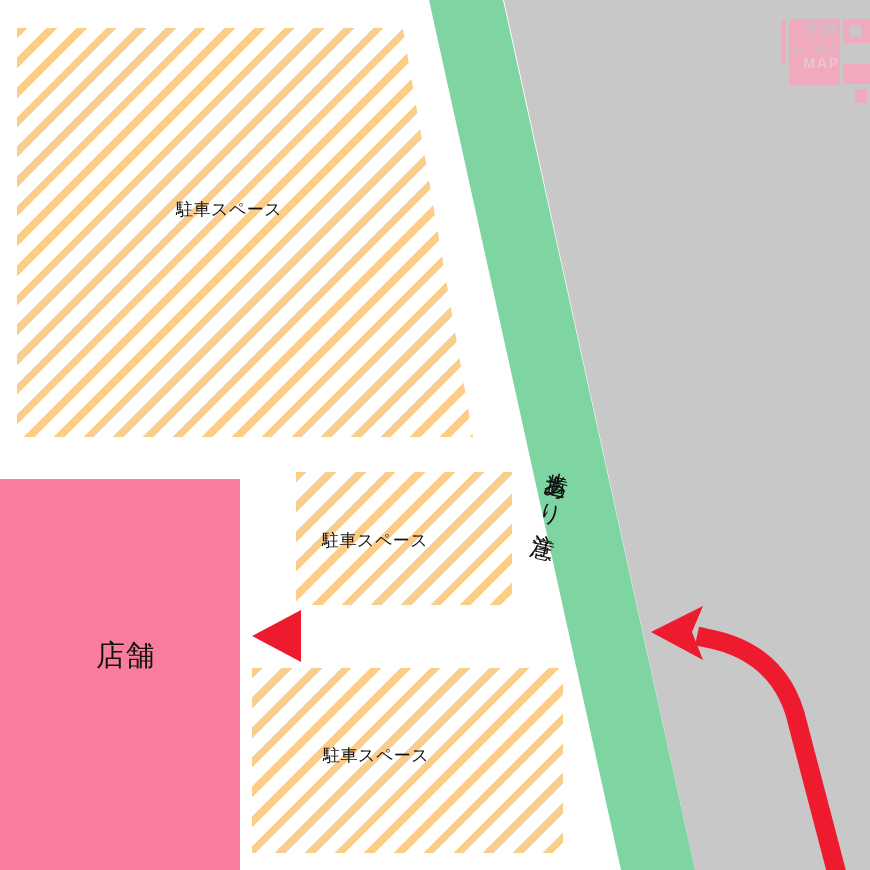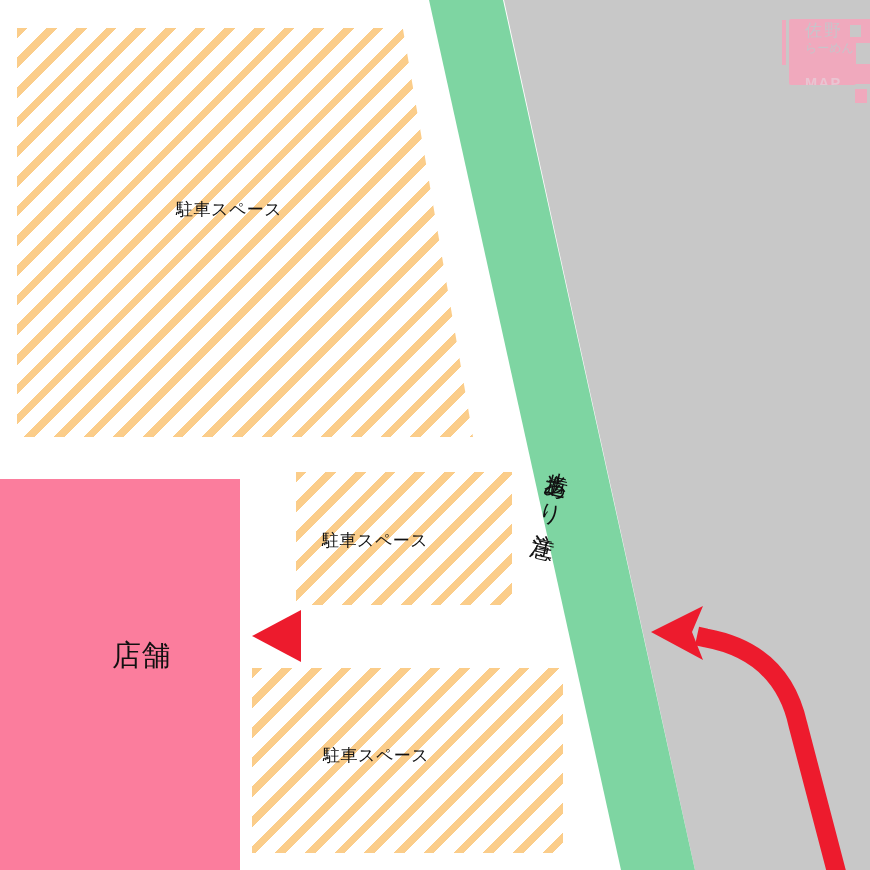--- a/index.html
+++ b/index.html
@@ -48,48 +48,48 @@
     background:var(--store_pink);
   }
   
   .map-label{
     position:absolute;color:var(--ink);white-space:nowrap;
     font-size:17px;letter-spacing:0.5px;
   }
   .label-parking-main{left:176px;top:198px;}
   .label-parking-mid{left:322px;top:529px;}
   .label-parking-low{left:323px;top:744px;}
-  .label-store{left:112px;top:636px;font-size:29px;}
+  .label-store{left:96px;top:636px;font-size:29px;}
   .label-sidewalk{
     left:549px;top:452px;
     writing-mode:vertical-rl;text-orientation:mixed;
     font-size:23px;letter-spacing:2.5px;
     transform:rotate(12.5deg);transform-origin:top left;
   }
   
   .arrow-layer{position:absolute;left:0;top:0;width:870px;height:870px;color:var(--arrow_red);}
   
   .logo-piece{position:absolute;background:var(--logo_pink);}
   .logo-bar{left:782px;top:20px;width:4px;height:45px;}
   .logo-main{
     left:789px;top:19px;width:51px;height:66px;border-radius:2px;
-    text-align:left;overflow:hidden;padding-left:16px;
+    text-align:right;overflow:hidden;
   }
   .logo-line1{
     font-family:"Liberation Serif","DejaVu Serif",serif;
     font-size:17px;line-height:1.1;color:var(--logo_text_gray);
     margin-top:3px;letter-spacing:2px;
   }
   .logo-line2{
     font-family:"Liberation Serif","DejaVu Serif",serif;
     font-size:12px;line-height:1.2;color:var(--logo_text_gray);
   }
   .logo-line3{
     font-size:14.5px;line-height:1.2;color:var(--logo_map_pink);
-    letter-spacing:1.5px;font-weight:bold;margin-top:20px;
+    letter-spacing:1.5px;font-weight:bold;
   }
   .logo-sq-a{left:843px;top:19px;width:27px;height:24px;}
   .logo-sq-a-hole{position:absolute;left:7px;top:6px;width:11px;height:12px;background:var(--area_gray);}
   .logo-sq-b{left:843px;top:64px;width:27px;height:20px;}
   .logo-sq-c{left:855px;top:89px;width:12px;height:14px;}
 </style>
 </head>
 <body>
 
 <div class="canvas">

